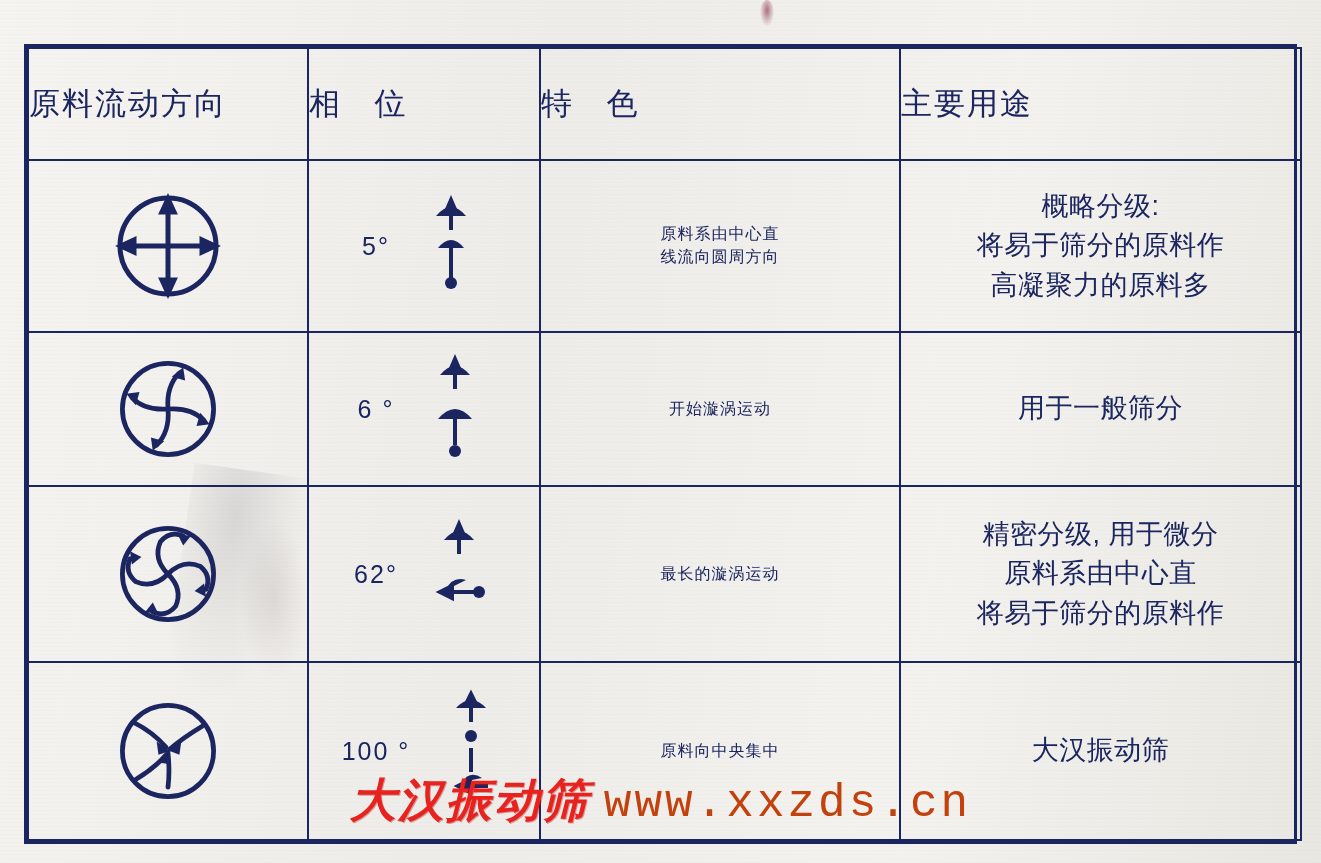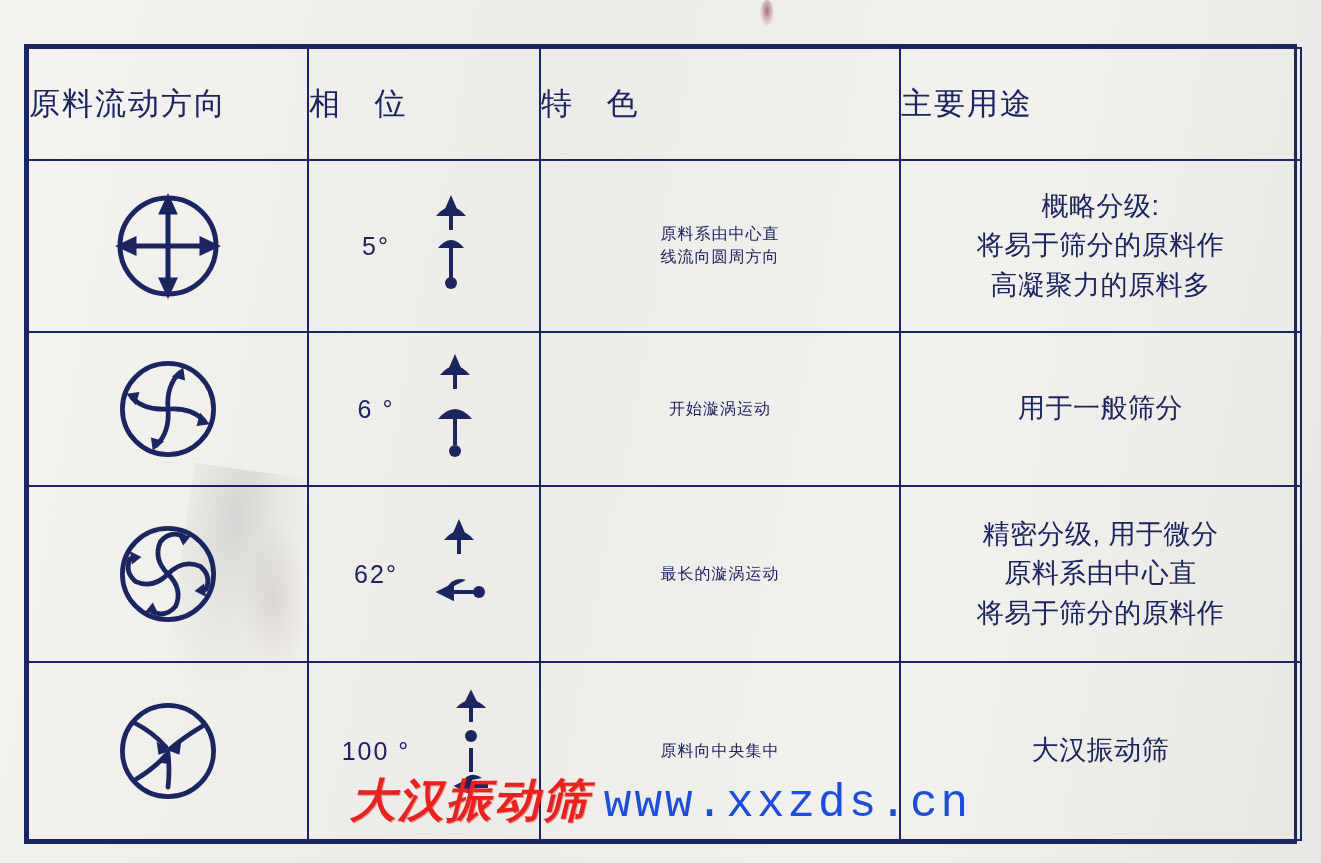--- a/index.html
+++ b/index.html
@@ -119,21 +119,21 @@
     font-weight: bold;
     font-size: 46px;
     color: #e8221f;
     letter-spacing: 2px;
     font-style: italic;
     text-shadow: 1px 1px 0 rgba(180,0,0,0.35);
   }
   .wm-url {
     font-family: "Liberation Mono", monospace;
     font-size: 46px;
-    color: #1d4ed8;
+    color: #c2410c;
     letter-spacing: 3px;
     margin-left: 14px;
   }
 </style>
 </head>
 <body>
 
 <div class="paper"></div>
 <div class="smudge1"></div>
 <div class="smudge2"></div>

